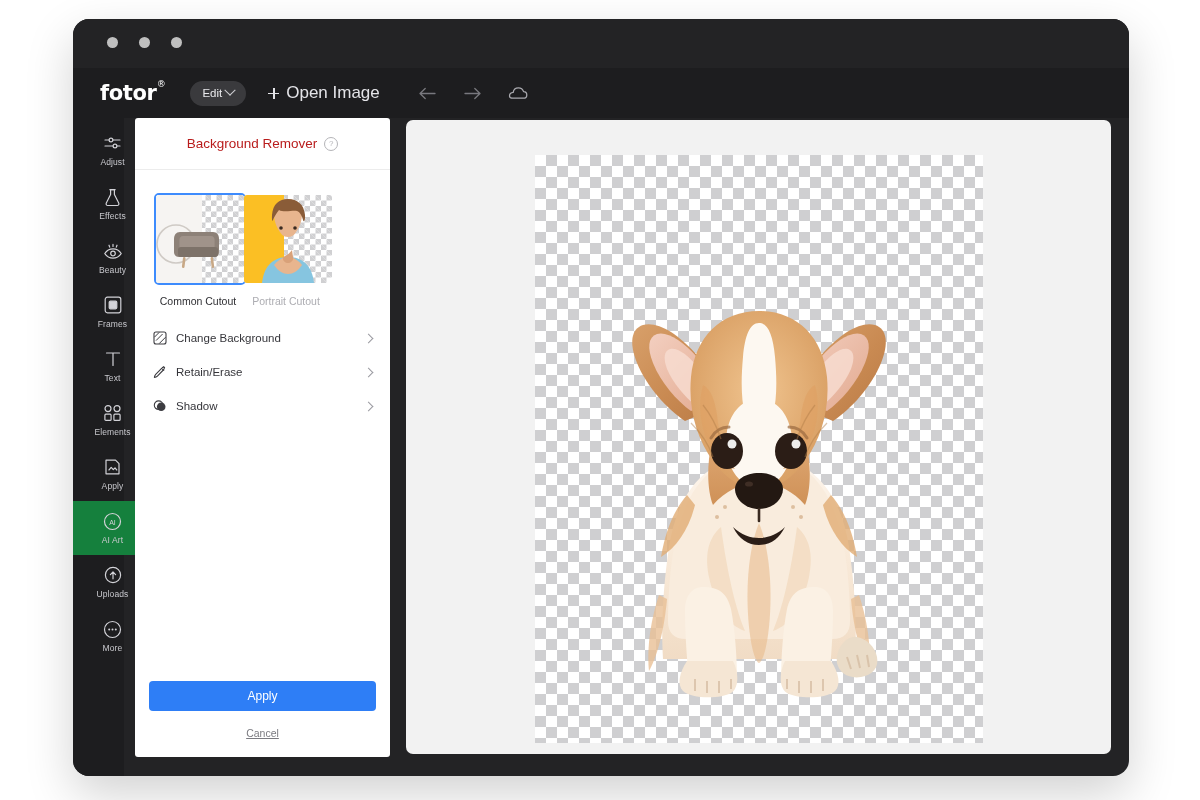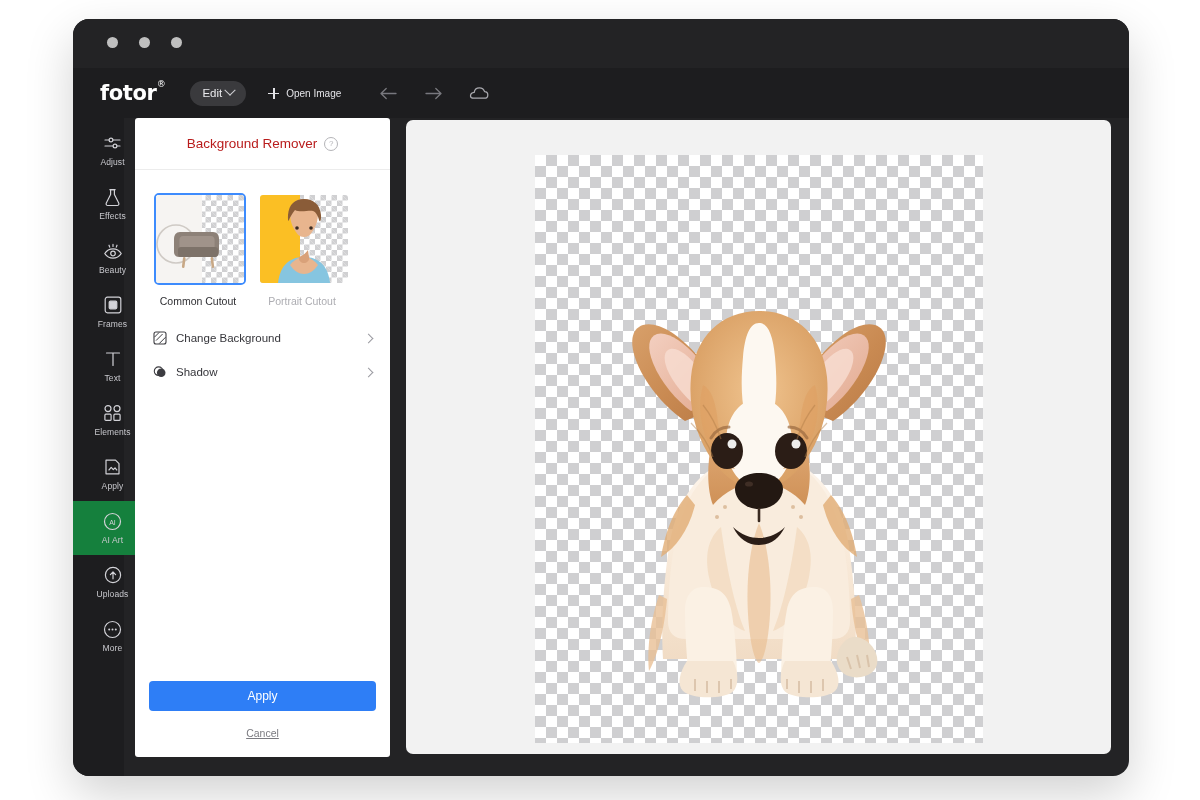--- a/index.html
+++ b/index.html
@@ -33,21 +33,21 @@
   }
   .logo .reg{position:absolute;top:-2px;right:-9px;font-size:9px;font-weight:400;}
   .edit-btn{
     margin-left:34px;height:25px;padding:0 12px;border-radius:13px;
     background:#3a3a3d;color:#e9e9ec;font-size:11.5px;
     display:flex;align-items:center;gap:4px;cursor:pointer;
   }
   .caret{width:7px;height:7px;border-right:1.4px solid #cfcfd3;border-bottom:1.4px solid #cfcfd3;
     transform:rotate(45deg) translate(-2px,-2px);}
   .open-img{
-    margin-left:22px;color:#e4e4e8;font-size:10px;
+    margin-left:22px;color:#e4e4e8;font-size:17px;
     display:flex;align-items:center;gap:7px;cursor:pointer;
   }
   .plus{position:relative;width:11px;height:11px;}
   .plus:before,.plus:after{content:"";position:absolute;background:#e4e4e8;}
   .plus:before{left:5px;top:0;width:1.4px;height:11px;}
   .plus:after{left:0;top:5px;width:11px;height:1.4px;}
   .tbicon{margin-left:26px;cursor:pointer;opacity:.82;display:flex;align-items:center;}
   .tbicon.first{margin-left:38px;}
 
   
@@ -70,21 +70,21 @@
   }
   .panel-head{
     height:51px;display:flex;align-items:center;justify-content:center;gap:7px;
     border-bottom:1px solid #ececec;
   }
   .panel-title{font-size:13.5px;color:#b91c1c;}
   .help-ico{width:12px;height:12px;border-radius:50%;border:1.1px solid #b4b4b8;
     color:#b4b4b8;font-size:8px;display:flex;align-items:center;justify-content:center;
     cursor:pointer;}
 
-  .cutouts{display:flex;gap:16px;padding:23px 19px 0 19px;}
+  .cutouts{display:flex;gap:0;padding:23px 19px 0 19px;}
   .cut{width:88px;cursor:pointer;}
   .cut-thumb{
     width:88px;height:88px;border-radius:5px;overflow:hidden;position:relative;
     border:2px solid transparent;box-sizing:content-box;
   }
   .cut.sel .cut-thumb{border-color:#3d8bfd;}
   .cut-label{margin-top:10px;text-align:center;font-size:10.5px;color:#2f2f33;}
   .cut.dim .cut-label{color:#adadb2;}
 
   .checker{
@@ -353,20 +353,28 @@
 
         <div class="mrow">
           <svg width="14" height="14" viewBox="0 0 14 14">
             <rect x="1" y="1" width="12" height="12" rx="2" fill="none" stroke="#3c3c41" stroke-width="1.1"></rect>
             <path d="M3 9.6 9.6 3M6.2 12.6 12.6 6.2M1.4 6.2 6.2 1.4" stroke="#3c3c41" stroke-width="1"></path>
           </svg>
           <span class="mrow-label">Change Background</span>
           <span class="chev"></span>
         </div>
 
+        <div class="mrow">
+          <svg width="14" height="14" viewBox="0 0 14 14">
+            <path d="M10.6 1.6c1 1 1 2 .2 2.9l-6.4 6.6c-.7.7-2 1.2-3 1.3.1-1.1.6-2.3 1.3-3l6.4-6.6c.8-.9 1.8-.9 2.5-.2z" fill="none" stroke="#3c3c41" stroke-width="1.1" stroke-linejoin="round"></path>
+            <path d="M8.3 3.1 11 5.8" stroke="#3c3c41" stroke-width="1"></path>
+          </svg>
+          <span class="mrow-label">Retain/Erase</span>
+          <span class="chev"></span>
+        </div>
 
         <div class="mrow">
           <svg width="14" height="14" viewBox="0 0 14 14">
             <circle cx="8.2" cy="7.8" r="4.3" fill="#3c3c41"></circle>
             <circle cx="5.6" cy="6.2" r="4.3" fill="none" stroke="#3c3c41" stroke-width="1.1"></circle>
           </svg>
           <span class="mrow-label">Shadow</span>
           <span class="chev"></span>
         </div>
       </div>

